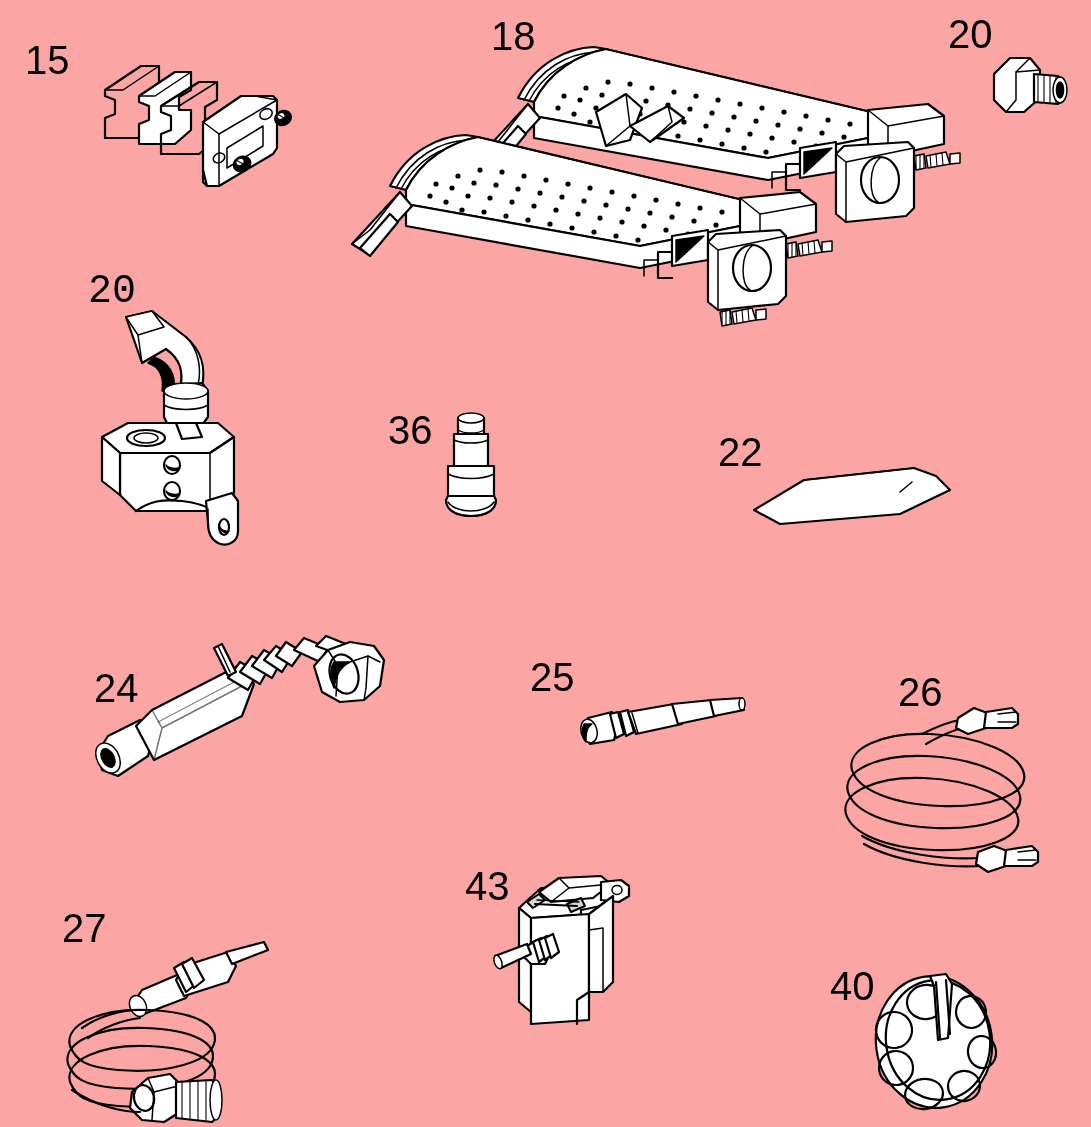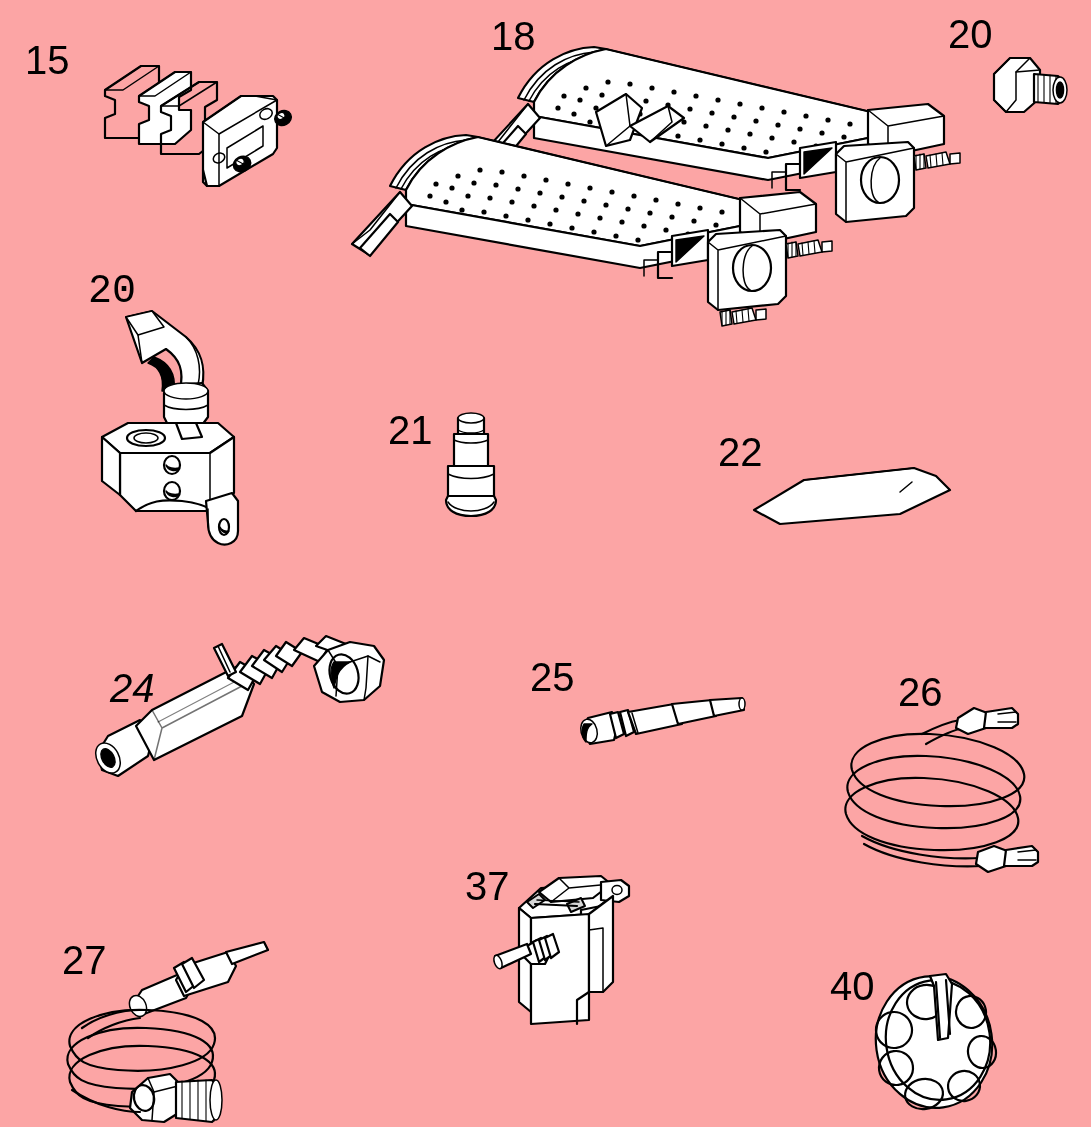--- a/index.html
+++ b/index.html
@@ -393,21 +393,21 @@
 
       <path class="ln" d="M38 206 C52 196 64 194 84 196 C100 198 110 202 116 206"></path>
 
       <path class="fillw" d="M108 196 L134 188 L140 196 L140 226 C140 238 128 242 120 238 C112 234 110 226 110 218 Z"></path>
       <path class="ln-thin" d="M110 218 L110 204"></path>
       <ellipse class="ln" cx="126" cy="222" rx="5" ry="8"></ellipse>
       <path class="fillk" d="M122 222 C123 228 129 229 131 226 C127 227 123 225 122 222 Z"></path>
     </svg>
   </div>
 
-  <div class="part-label" style="left:388px; top:410px;">21</div>
+  <div class="part-label" style="left:388px; top:410px;">36</div>
   <div class="fig" style="left:440px; top:406px; width:70px; height:118px;">
     <svg width="70" height="118" viewBox="0 0 70 118">
 
       <path class="fillw" d="M18 12 L18 30 L44 30 L44 12 Z"></path>
       <ellipse class="fillw-thin" cx="31" cy="12" rx="13" ry="5"></ellipse>
       <path class="ln-thin" d="M18 24 C24 28 38 28 44 24"></path>
 
       <path class="fillw" d="M14 28 L14 62 L48 62 L48 28 Z"></path>
       <path class="ln-thin" d="M14 34 C22 38 40 38 48 34"></path>
 
@@ -461,21 +461,21 @@
       <path class="ln-hair" d="M164 112 L166 142 M172 111 L174 144 M180 110 L182 146 M188 109 L190 147 M196 108 L198 148"></path>
       <ellipse class="fillw-thin" cx="200" cy="128" rx="7" ry="20"></ellipse>
 
       <path class="fillg" d="M240 56 L292 50 L306 62 L306 118 L292 130 L240 130 Z"></path>
       <path class="ln-thin" d="M240 56 L254 68 L306 62 M254 68 L254 130"></path>
       <path class="fillw" d="M226 48 L244 44 L244 62 L226 66 Z"></path>
     </path>
       </svg>
   </div>
 
-  <div class="part-label" style="left:110px; top:668px;font-style:italic;">24</div>
+  <div class="part-label" style="left:94px; top:668px;">24</div>
   <div class="fig" style="left:88px; top:636px; width:306px; height:152px;">
     <svg width="306" height="152" viewBox="0 0 306 152">
 
       <path class="fillw" d="M10 116 L20 100 L52 84 L66 96 L60 120 L30 140 L14 134 Z"></path>
       <ellipse class="fillw-thin" cx="20" cy="122" rx="11" ry="16" transform="rotate(-28 20 122)"></ellipse>
       <ellipse class="fillk" cx="20" cy="122" rx="6" ry="10" transform="rotate(-28 20 122)" fill="#ffffff"></ellipse>
 
       <path class="fillw" d="M48 90 L64 74 L150 30 L166 48 L154 80 L66 124 Z"></path>
       <path class="ln-thin" d="M64 74 L74 92 L154 50 M74 92 L66 124" opacity="0.55"></path>
 
@@ -547,21 +547,21 @@
 
       <path class="ln" d="M28 128 C60 146 110 152 146 150"></path>
       <path class="ln" d="M30 136 C62 154 112 160 148 158"></path>
 
       <path class="fillw" d="M144 144 L160 138 L176 144 L172 158 L154 164 L142 156 Z"></path>
       <path class="fillw" d="M172 142 L198 138 L204 144 L204 154 L198 158 L170 158 Z"></path>
       <path class="ln-thin" d="M184 144 L202 142 M184 152 L202 152"></path>
     </svg>
   </div>
 
-  <div class="part-label" style="left:62px; top:940px;text-align:center;">27</div>
+  <div class="part-label" style="left:62px; top:908px;text-align:center;">27</div>
   <div class="fig" style="left:56px; top:940px; width:242px; height:182px;">
     <svg width="242" height="182" viewBox="0 0 242 182">
 
       <path class="fillw" d="M78 62 L86 50 L128 32 L138 44 L130 58 L88 74 Z"></path>
       <ellipse class="fillw-thin" cx="82" cy="66" rx="8" ry="11" transform="rotate(-24 82 66)"></ellipse>
 
       <path class="fillw" d="M120 40 L128 26 L172 12 L180 26 L172 42 L128 56 Z"></path>
 
       <path class="fillw" d="M118 28 L128 22 L140 44 L130 52 Z"></path>
       <path class="fillw" d="M126 24 L136 18 L148 40 L138 48 Z"></path>
@@ -586,21 +586,21 @@
 
         <path class="fillw" d="M120 142 L156 140 L164 150 L164 174 L156 182 L120 178 Z"></path>
         <path class="ln-hair" d="M126 141 L126 178 M134 141 L134 179 M142 140 L142 180 M150 140 L150 181 M158 141 L158 181"></path>
         <ellipse class="fillw-thin" cx="160" cy="160" rx="6" ry="20"></ellipse>
       </g>
 
       <path class="ln" d="M16 150 C40 166 66 172 84 172"></path>
     </svg>
   </div>
 
-  <div class="part-label" style="left:465px; top:866px;">37</div>
+  <div class="part-label" style="left:465px; top:866px;">43</div>
   <div class="fig" style="left:493px; top:870px; width:152px; height:160px;">
     <svg width="152" height="160" viewBox="0 0 152 160">
 
       <path class="fillw" d="M26 38 L48 18 L106 14 L120 26 L96 44 L38 48 Z"></path>
 
       <path class="fillw" d="M46 22 L66 8 L108 6 L118 14 L100 28 L58 32 Z"></path>
       <path class="ln-thin" d="M66 8 L76 18 L118 14 M76 18 L58 32"></path>
 
       <path class="fillg" d="M34 32 L46 24 L52 30 L40 38 Z"></path>
       <path class="fillg" d="M74 34 L88 28 L92 36 L78 42 Z"></path>

